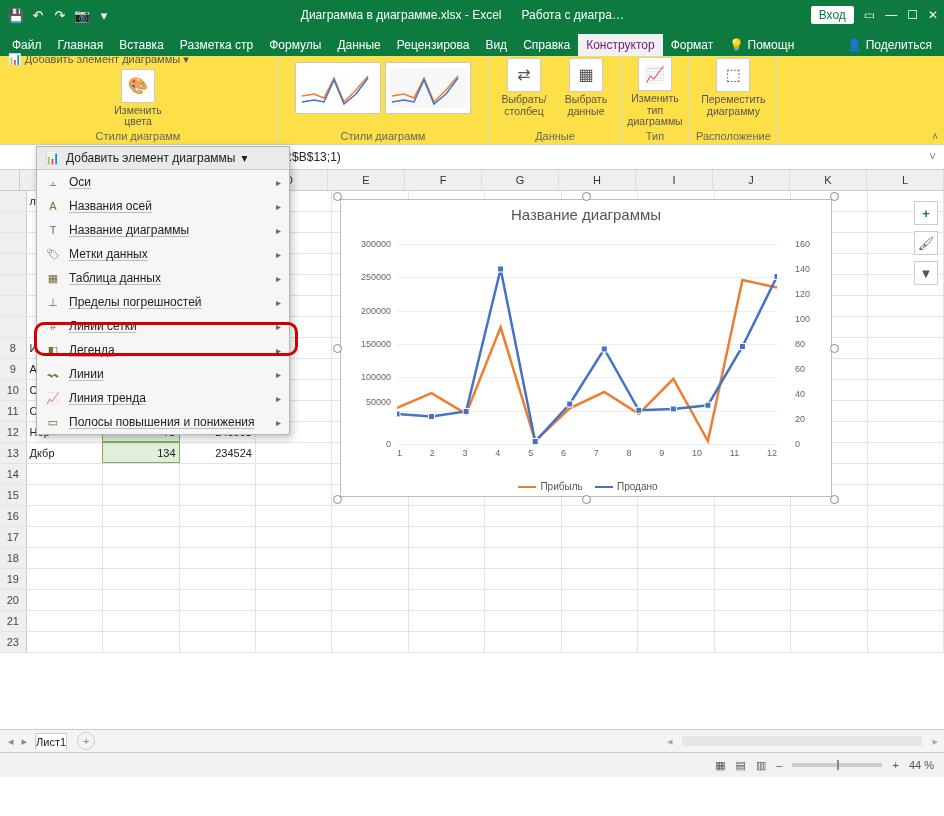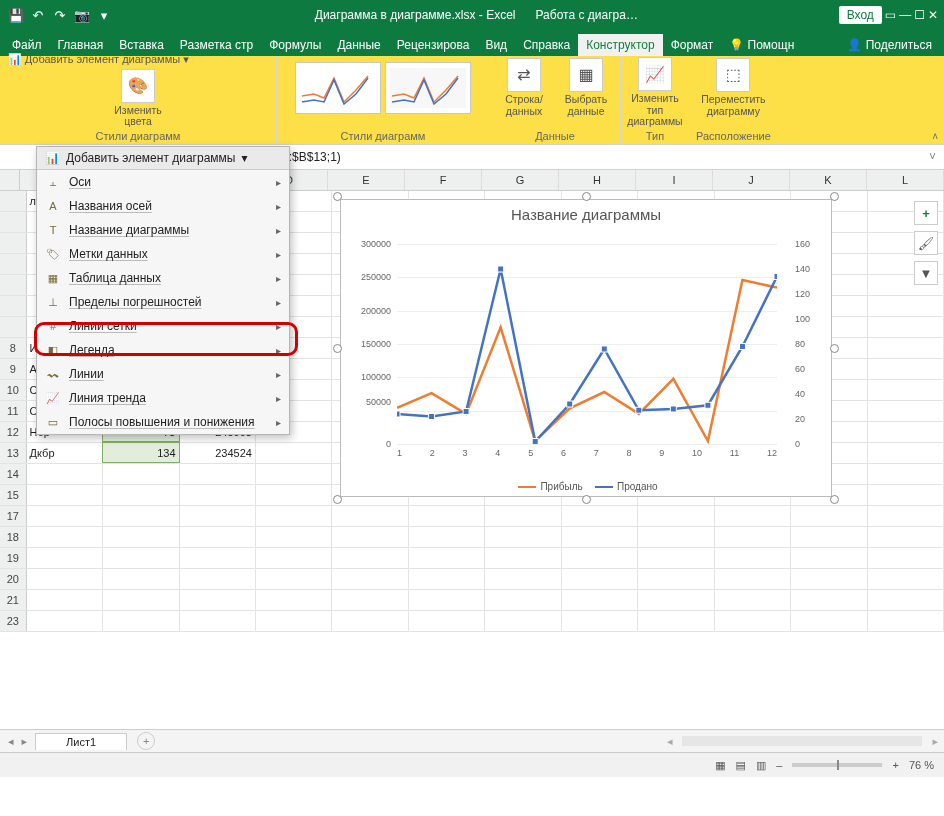--- a/index.html
+++ b/index.html
@@ -1,24 +1,24 @@
 <!DOCTYPE html>
 <html><head>
 <meta charset="utf-8">
 <style>
 html,body{margin:0;padding:0;font-family:"Segoe UI",Arial,sans-serif;font-size:12px;color:#222;background:#fff;width:944px;height:816px;overflow:hidden}
 .titlebar{background:#0d7b40;height:30px;display:flex;align-items:center;color:#fff;padding:0 6px}
 .titlebar .qat{display:flex;gap:2px;align-items:center}
 .qat .icon{width:20px;height:20px;display:flex;align-items:center;justify-content:center;font-size:13px}
 .titlebar .title{flex:1;text-align:center;font-size:12px}
-.titlebar .right{display:flex;gap:3px;align-items:center}
+.titlebar .right{display:flex;gap:10px;align-items:center}
 .titlebar .login{background:#fff;color:#0d7b40;padding:2px 8px;border-radius:2px;font-size:12px}
 .ribbon-tabs{background:#0d7b40;height:26px;display:flex;align-items:flex-end;padding:0 4px;color:#fff}
 .rtab{padding:4px 8px;font-size:12px;cursor:pointer}
-.rtab.active{background:#f1f1f1;color:#15803d}
+.rtab.active{background:#f1f1f1;color:#701a75}
 .ribbon{background:#fde047;border-bottom:1px solid #d0d0d0;height:88px;display:flex;position:relative}
 .rgroup{border-right:1px solid #d8d8d8;display:flex;flex-direction:column;align-items:center;justify-content:flex-end;padding:2px 6px 0;font-size:11px;color:#555}
 .rgroup .label{margin-top:auto;font-size:11px;color:#666;padding:2px 0}
 .rgroup .btns{display:flex;gap:6px;align-items:center}
 .bigbtn{display:flex;flex-direction:column;align-items:center;width:56px;text-align:center;font-size:10.5px;line-height:1.1;gap:2px}
 .bigbtn .icn{width:32px;height:32px;display:flex;align-items:center;justify-content:center;background:#fff;border:1px solid #ccc;font-size:16px}
 .styles-gallery{display:flex;gap:4px;padding:4px 2px}
 .style-thumb{width:84px;height:50px;border:1px solid #c7c7c7;background:#fff;display:flex;align-items:center;justify-content:center}
 .collapse{position:absolute;right:6px;bottom:2px;font-size:10px;color:#666}
 .formula-bar{display:flex;align-items:center;border-bottom:1px solid #d0d0d0;height:24px}
@@ -50,21 +50,21 @@
 .yaxis div,.yaxis2 div{position:absolute;right:2px;transform:translateY(-50%)}
 .yaxis2{position:absolute;right:8px;top:44px;width:30px;height:200px;font-size:9px;color:#666;text-align:left}
 .yaxis2 div{left:2px;right:auto}
 .gridline{position:absolute;left:0;width:100%;border-top:1px solid #eee}
 .xaxis{position:absolute;left:56px;top:248px;width:380px;display:flex;justify-content:space-between;font-size:9px;color:#666}
 .legend{position:absolute;bottom:4px;left:0;width:100%;text-align:center;font-size:10px;color:#555}
 .leg-swatch{display:inline-block;width:18px;height:0;border-top:2.5px solid;margin:0 4px;vertical-align:middle}
 .side-btns{position:absolute;right:6px;top:272px;display:flex;flex-direction:column;gap:6px;z-index:5}
 .side-btns div{width:22px;height:22px;background:#fff;border:1px solid #ccc;display:flex;align-items:center;justify-content:center;font-size:13px;color:#555}
 .sheettabs{display:flex;align-items:center;height:22px;border-top:1px solid #ccc;background:#f4f4f4;font-size:11px}
-.sheettab{padding:2px 30px;background:#fff;border:1px solid #ccc;border-bottom:none;margin-left:8px}
+.sheettab{padding:2px 0;background:#fff;border:1px solid #ccc;border-bottom:none;margin-left:8px}
 .statusbar{height:24px;background:#f1f1f1;border-top:1px solid #ccc;display:flex;align-items:center;justify-content:flex-end;gap:10px;padding:0 10px;font-size:11px;color:#555}
 svg{display:block}
 </style>
 </head>
 <body>
 
 <div class="titlebar">
   <div class="qat">
     <span class="icon">💾</span>
     <span class="icon">↶</span>
@@ -119,21 +119,21 @@
             <polyline points="2,34 14,32 24,34 34,12 44,36 56,26 68,10" stroke="#4472c4" fill="none" stroke-width="1.5"></polyline>
           </svg>
         </div>
     </div>
     <span class="label">Стили диаграмм</span>
   </div>
   <div class="rgroup">
     <div class="btns">
       <div class="bigbtn">
           <div class="icn">⇄</div>
-          <span>Строка/данных</span>
+          <span>Выбрать/столбец</span>
         </div>
       <div class="bigbtn">
           <div class="icn">▦</div>
           <span>Выбрать данные</span>
         </div>
     </div>
     <span class="label">Данные</span>
   </div>
   <div class="rgroup">
     <div class="btns">
@@ -388,20 +388,35 @@
         <div class="gcell"></div>
         <div class="gcell"></div>
         <div class="gcell"></div>
         <div class="gcell"></div>
         <div class="gcell"></div>
         <div class="gcell"></div>
         <div class="gcell"></div>
       </div>
       <div class="grow">
         <div class="rh">15</div>
+        <div class="gcell"></div>
+        <div class="gcell num"></div>
+        <div class="gcell num"></div>
+        <div class="gcell"></div>
+        <div class="gcell"></div>
+        <div class="gcell"></div>
+        <div class="gcell"></div>
+        <div class="gcell"></div>
+        <div class="gcell"></div>
+        <div class="gcell"></div>
+        <div class="gcell"></div>
+        <div class="gcell"></div>
+      </div>
+      <div class="grow">
+        <div class="rh">16</div>
         <div class="gcell"></div>
         <div class="gcell num"></div>
         <div class="gcell num"></div>
         <div class="gcell"></div>
         <div class="gcell"></div>
         <div class="gcell"></div>
         <div class="gcell"></div>
         <div class="gcell"></div>
         <div class="gcell"></div>
         <div class="gcell"></div>
@@ -659,14 +674,14 @@
 
 <div class="statusbar">
   <span>▦</span>
   <span>▤</span>
   <span>▥</span>
   <span>–</span>
   <div style="width:90px;height:4px;background:#ccc;position:relative">
       <div style="position:absolute;left:50%;top:-3px;width:2px;height:10px;background:#888"></div>
     </div>
   <span>+</span>
-  <span>76 %</span>
+  <span>44 %</span>
 </div>
 
 </body></html>

